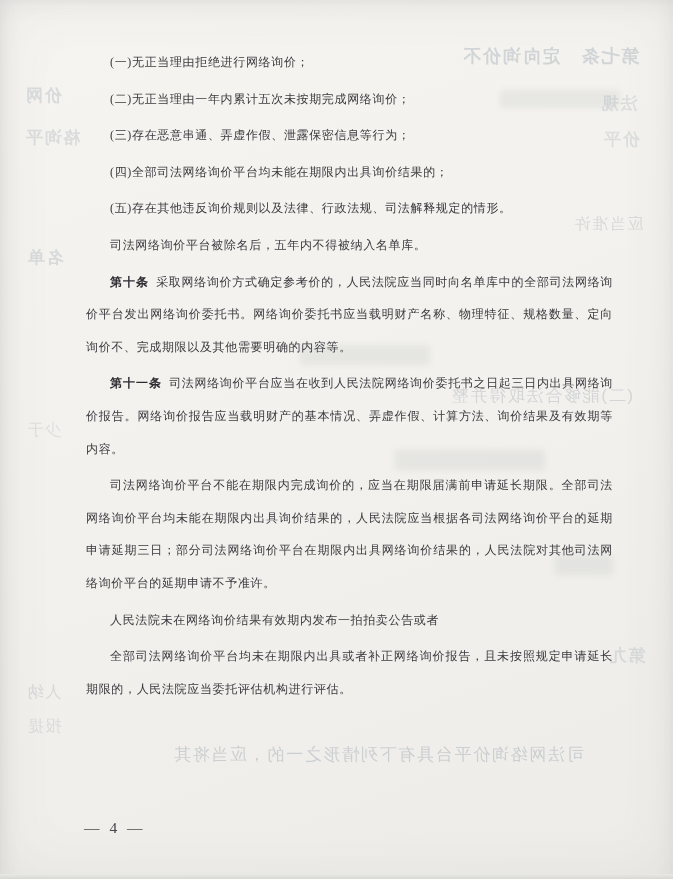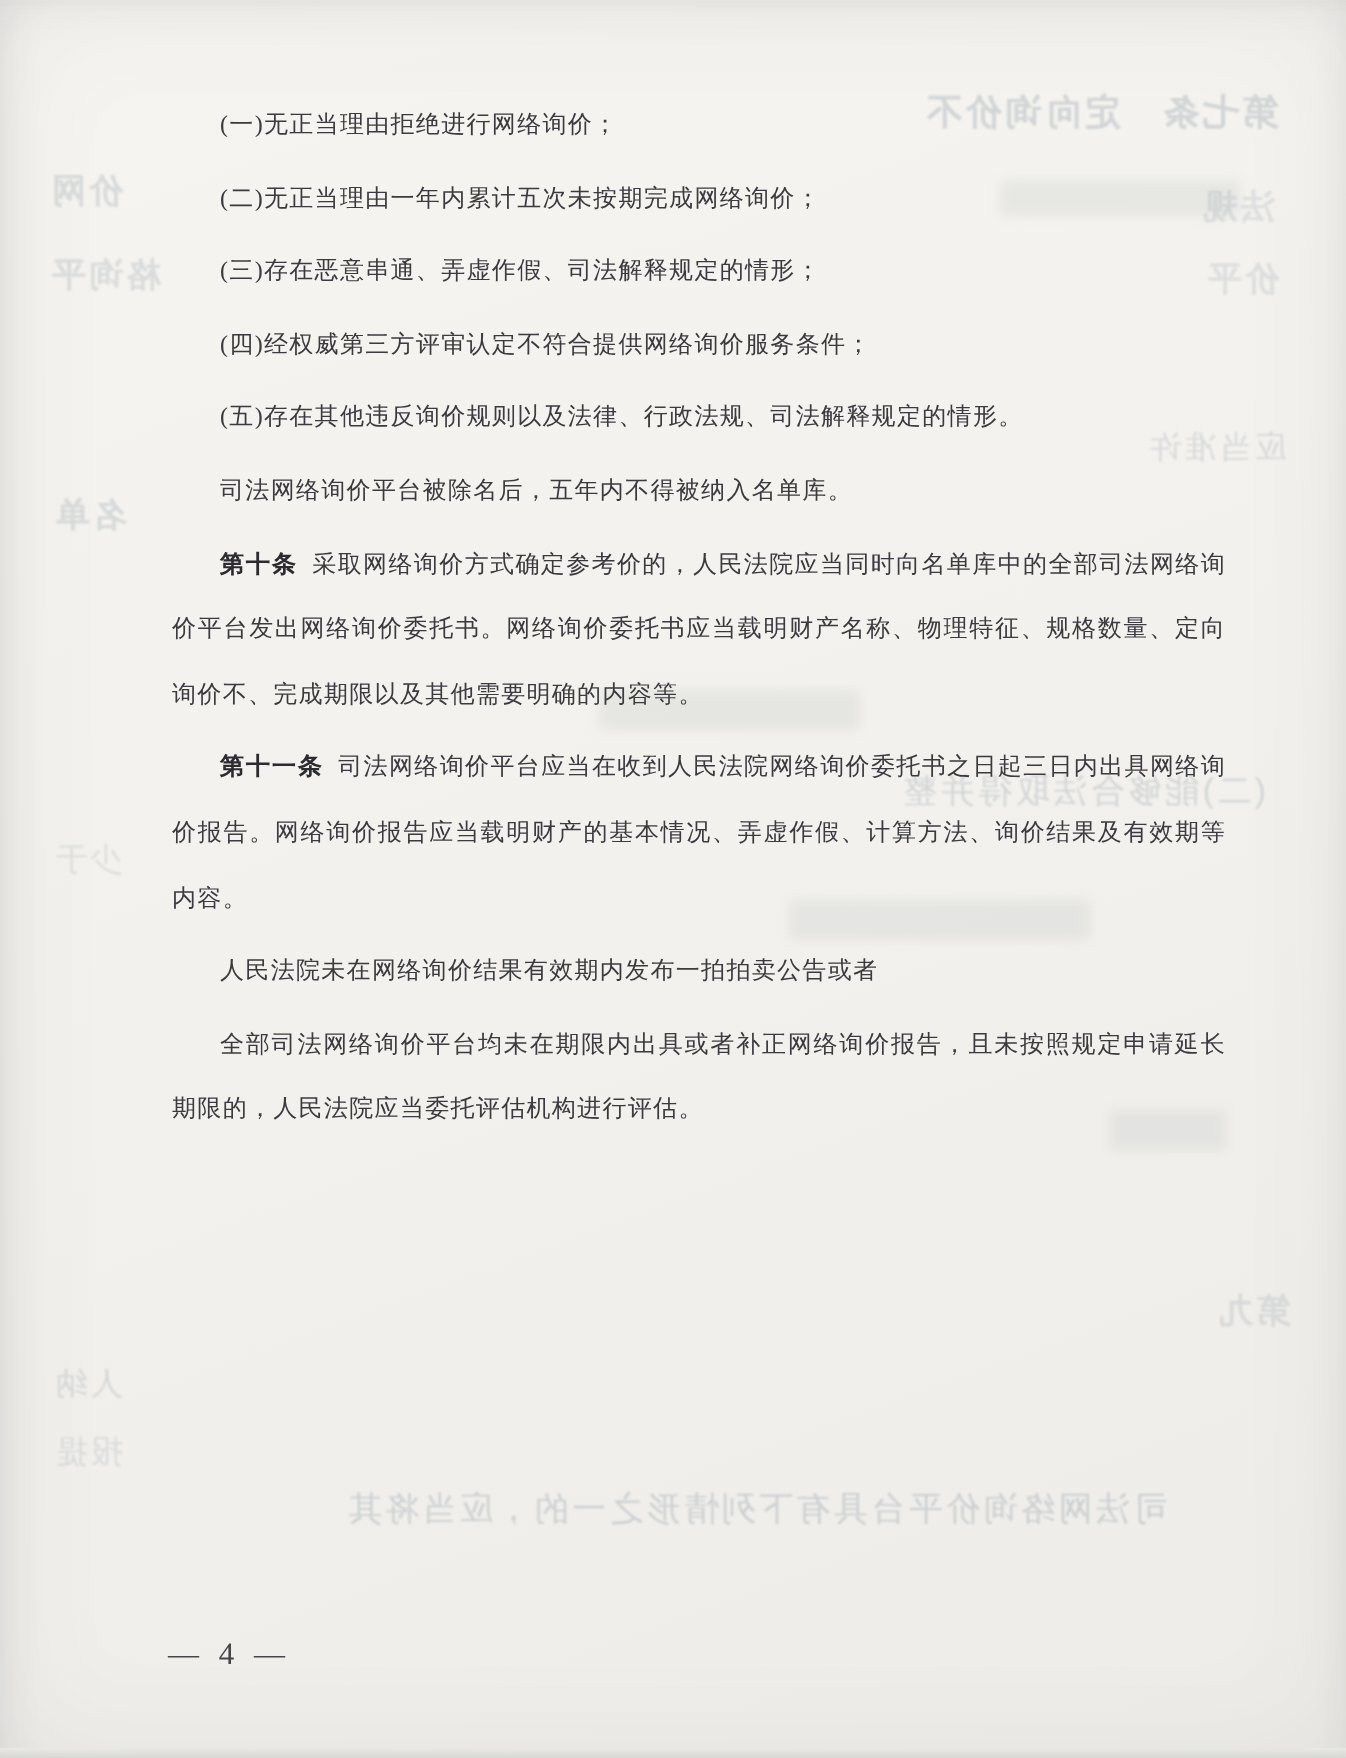--- a/index.html
+++ b/index.html
@@ -59,24 +59,25 @@
     </div>
 
   <div class="smudge" style="left:500px;top:90px;width:120px;height:18px;"></div>
   <div class="smudge" style="left:300px;top:345px;width:130px;height:20px;"></div>
   <div class="smudge" style="left:395px;top:450px;width:150px;height:20px;"></div>
   <div class="smudge" style="left:555px;top:555px;width:58px;height:20px;"></div>
 
   <main class="doc" id="doc-body">
       <p>(一)无正当理由拒绝进行网络询价；</p>
       <p>(二)无正当理由一年内累计五次未按期完成网络询价；</p>
-      <p>(三)存在恶意串通、弄虚作假、司法解释规定的情形；</p>
-      <p>(四)经权威第三方评审认定不符合提供网络询价服务条件；</p>
+      <p>(三)存在恶意串通、弄虚作假、泄露保密信息等行为；</p>
+      <p>(四)全部司法网络询价平台均未能在期限内出具询价结果的；</p>
       <p>(五)存在其他违反询价规则以及法律、行政法规、司法解释规定的情形。</p>
       <p>司法网络询价平台被除名后，五年内不得被纳入名单库。</p>
       <p><b class="lead">第十条</b><span>采取网络询价方式确定参考价的，人民法院应当同时向名单库中的全部司法网络询价平台发出网络询价委托书。网络询价委托书应当载明财产名称、物理特征、规格数量、定向询价不、完成期限以及其他需要明确的内容等。</span></p>
       <p><b class="lead">第十一条</b><span>司法网络询价平台应当在收到人民法院网络询价委托书之日起三日内出具网络询价报告。网络询价报告应当载明财产的基本情况、弄虚作假、计算方法、询价结果及有效期等内容。</span></p>
+      <p>司法网络询价平台不能在期限内完成询价的，应当在期限届满前申请延长期限。全部司法网络询价平台均未能在期限内出具询价结果的，人民法院应当根据各司法网络询价平台的延期申请延期三日；部分司法网络询价平台在期限内出具网络询价结果的，人民法院对其他司法网络询价平台的延期申请不予准许。</p>
       <p>人民法院未在网络询价结果有效期内发布一拍拍卖公告或者</p>
       <p>全部司法网络询价平台均未在期限内出具或者补正网络询价报告，且未按照规定申请延长期限的，人民法院应当委托评估机构进行评估。</p>
     </main>
 
   <footer class="pagenum">— 4 —</footer>
 </div>
 
 </body></html>

